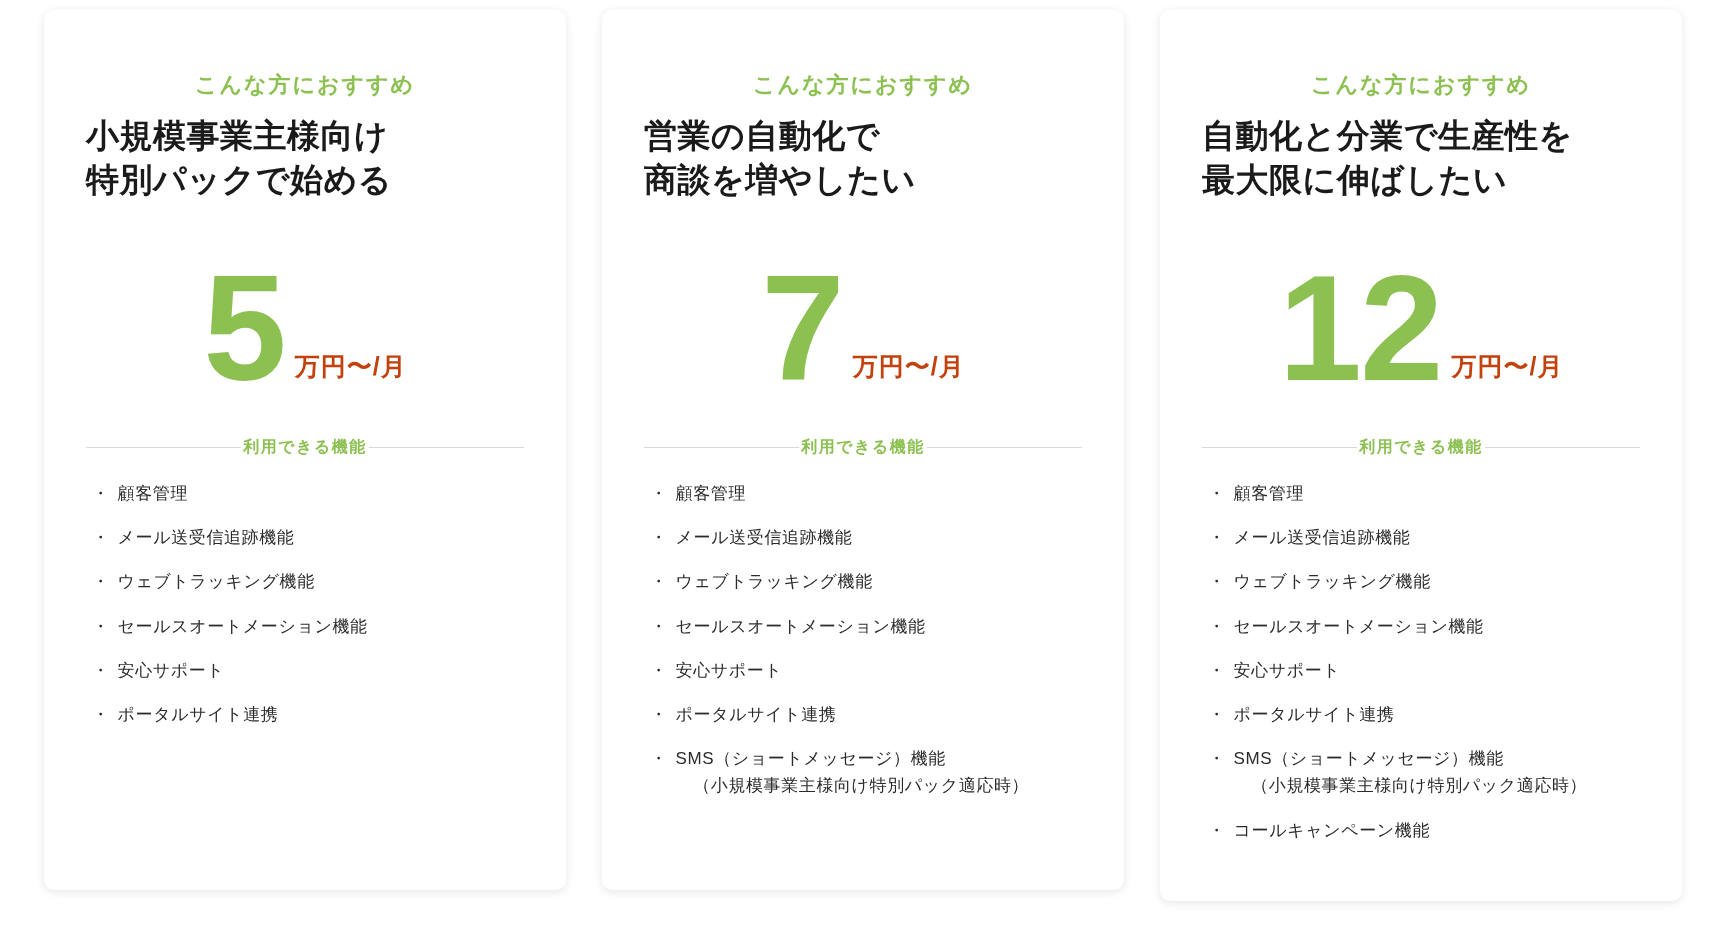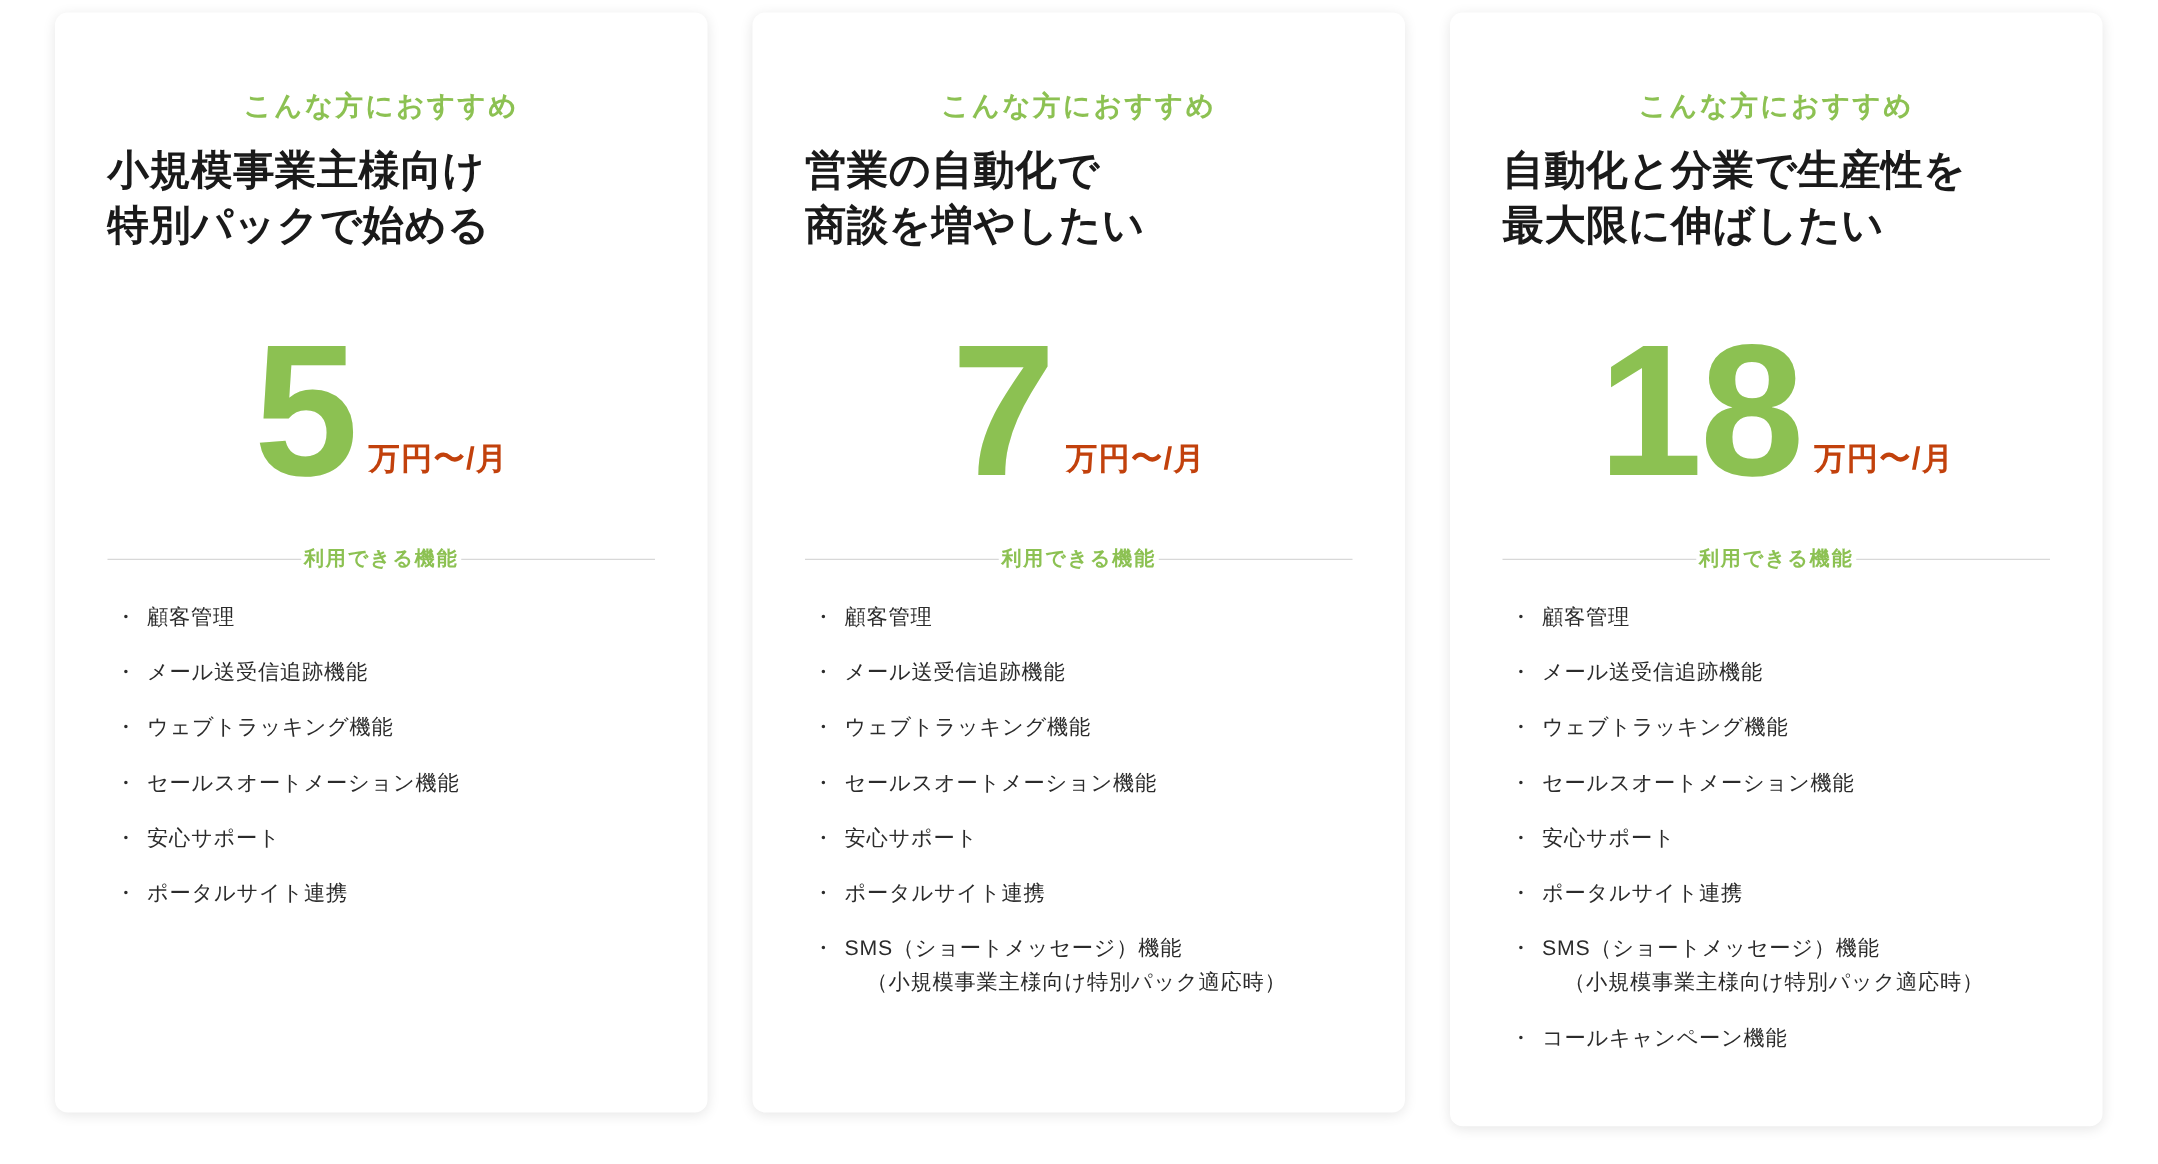--- a/index.html
+++ b/index.html
@@ -216,21 +216,21 @@
 　（小規模事業主様向け特別パック適応時）</span>
         </li>
     </ul>
   </div>
 
   <div class="card">
     <div class="recommend-label">こんな方におすすめ</div>
     <h2 class="card-title">自動化と分業で生産性を
 最大限に伸ばしたい</h2>
     <div class="price-row">
-      <span class="price-number">18</span>
+      <span class="price-number">12</span>
       <span class="price-unit">万円〜/月</span>
     </div>
     <div class="features-header">
       <span class="line"></span>
       <span class="label">利用できる機能</span>
       <span class="line"></span>
     </div>
     <ul class="feature-list">
       <li>
           <span class="bullet">・</span>

